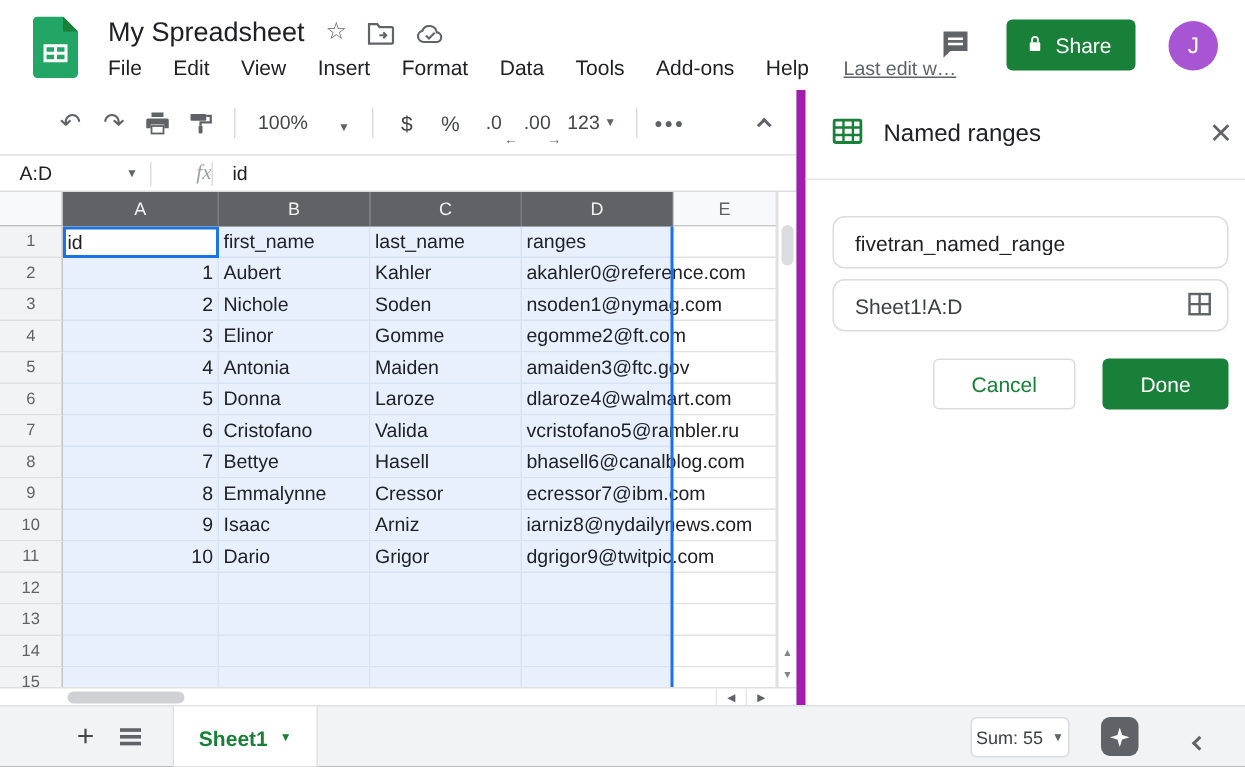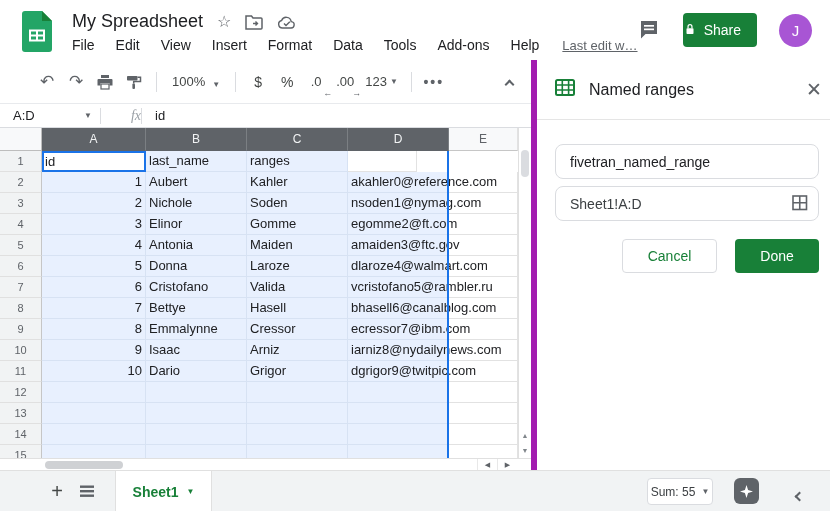--- a/index.html
+++ b/index.html
@@ -11,30 +11,30 @@
   .topbar { position:absolute; left:0; top:0; width:830px; height:60px; background:#fff; }
   .logo { position:absolute; left:22px; top:11px; width:30px; height:41px; cursor:pointer; }
   .title-row { position:absolute; left:72px; top:11px; display:flex; align-items:center; gap:14px; }
   .doc-title { font-size:18px; color:#202124; }
   .tb-icon { color:#5f6368; font-size:16px; line-height:16px; display:inline-flex; align-items:center; cursor:pointer; }
   .menu-bar { position:absolute; left:72px; top:37px; display:flex; align-items:center; gap:21px; }
   .menu-item { font-size:14px; color:#202124; cursor:pointer; }
   .last-edit { font-size:13px; color:#5f6368; text-decoration:underline; cursor:pointer; margin-left:2px; }
   .topbar-right { position:absolute; right:18px; top:13px; display:flex; align-items:center; gap:22px; }
   .comment-btn { cursor:pointer; display:flex; }
-  .share-btn { display:flex; align-items:center; gap:7px; background:#188038; color:#fff; border:none; border-radius:4px; height:34px; padding:0 16px 0 0; font-size:14px; font-weight:500; font-family:"Liberation Sans",sans-serif; cursor:pointer; }
+  .share-btn { display:flex; align-items:center; gap:7px; background:#188038; color:#fff; border:none; border-radius:4px; height:34px; padding:0 16px 0 12px; font-size:14px; font-weight:500; font-family:"Liberation Sans",sans-serif; cursor:pointer; }
   .avatar { width:33px; height:33px; border-radius:50%; background:#a855d4; color:#fff; font-size:15px; display:flex; align-items:center; justify-content:center; cursor:pointer; }
 
   
   .toolbar { position:absolute; left:0; top:60px; width:531px; height:43px; background:#fff; display:flex; align-items:center; padding-left:34px; color:#5f6368; }
   .tool { display:inline-flex; align-items:center; justify-content:center; min-width:26px; height:28px; border-radius:4px; cursor:pointer; font-size:14px; color:#444746; }
   .tool + .tool { margin-left:3px; }
   .glyph { font-size:17px; color:#5f6368; }
   .tdiv { width:1px; height:20px; background:#dadce0; margin:0 9px; }
-  .zoom-ctrl { display:flex; align-items:flex-end; gap:7px; padding:0 6px; cursor:pointer; }
+  .zoom-ctrl { display:flex; align-items:flex-end; gap:20px; padding:0 6px; cursor:pointer; }
   .zoom-label { font-size:13px; color:#444746; }
   .caret { font-size:8px; color:#5f6368; }
   .dec { position:relative; font-size:13px; }
   .dec .ma { position:absolute; font-size:9px; bottom:-2px; right:-3px; color:#5f6368; }
   .num-fmt { display:flex; align-items:center; gap:3px; font-size:13px; padding:0 4px; }
   .more-dots { letter-spacing:2px; font-size:14px; font-weight:bold; color:#5f6368; }
   .chev { display:inline-block; width:7px; height:7px; border-left:2px solid #5f6368; border-top:2px solid #5f6368; }
   .chev-up { transform:rotate(45deg); margin-top:4px; }
   .chev-left { transform:rotate(-45deg); margin-left:3px; }
   .collapse-tools { position:absolute; right:18px; top:14px; cursor:pointer; }
@@ -224,20 +224,23 @@
         <div class="col-h sel" style="width: 101px;">D</div>
         <div class="col-h" style="width: 69px;">E</div>
       </div>
     <div class="rows" id="gridRows">
         <div class="grow">
           <div class="row-h">1</div>
           <div class="cell active-cell" style="width: 104px;">
             <span class="ct">id</span>
           </div>
           <div class="cell" style="width: 101px;">
+            <span class="ct">first_name</span>
+          </div>
+          <div class="cell" style="width: 101px;">
             <span class="ct">last_name</span>
           </div>
           <div class="cell ovf" style="width: 101px;">
             <span class="ct">ranges</span>
           </div>
           <div class="cell plain" style="width: 69px;">
             <span class="ct"></span>
           </div>
         </div>
         <div class="grow">

